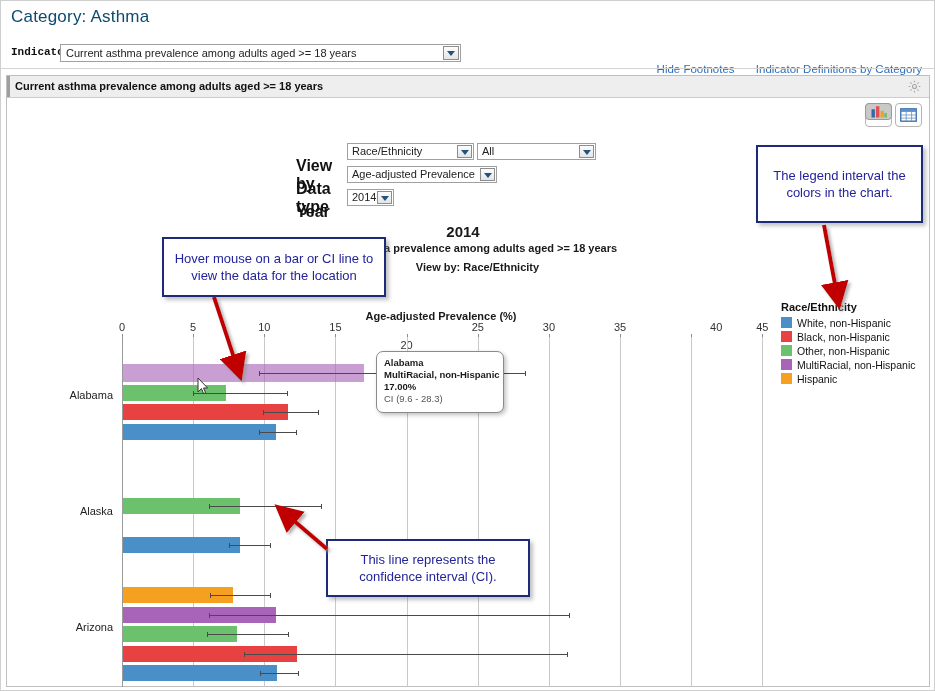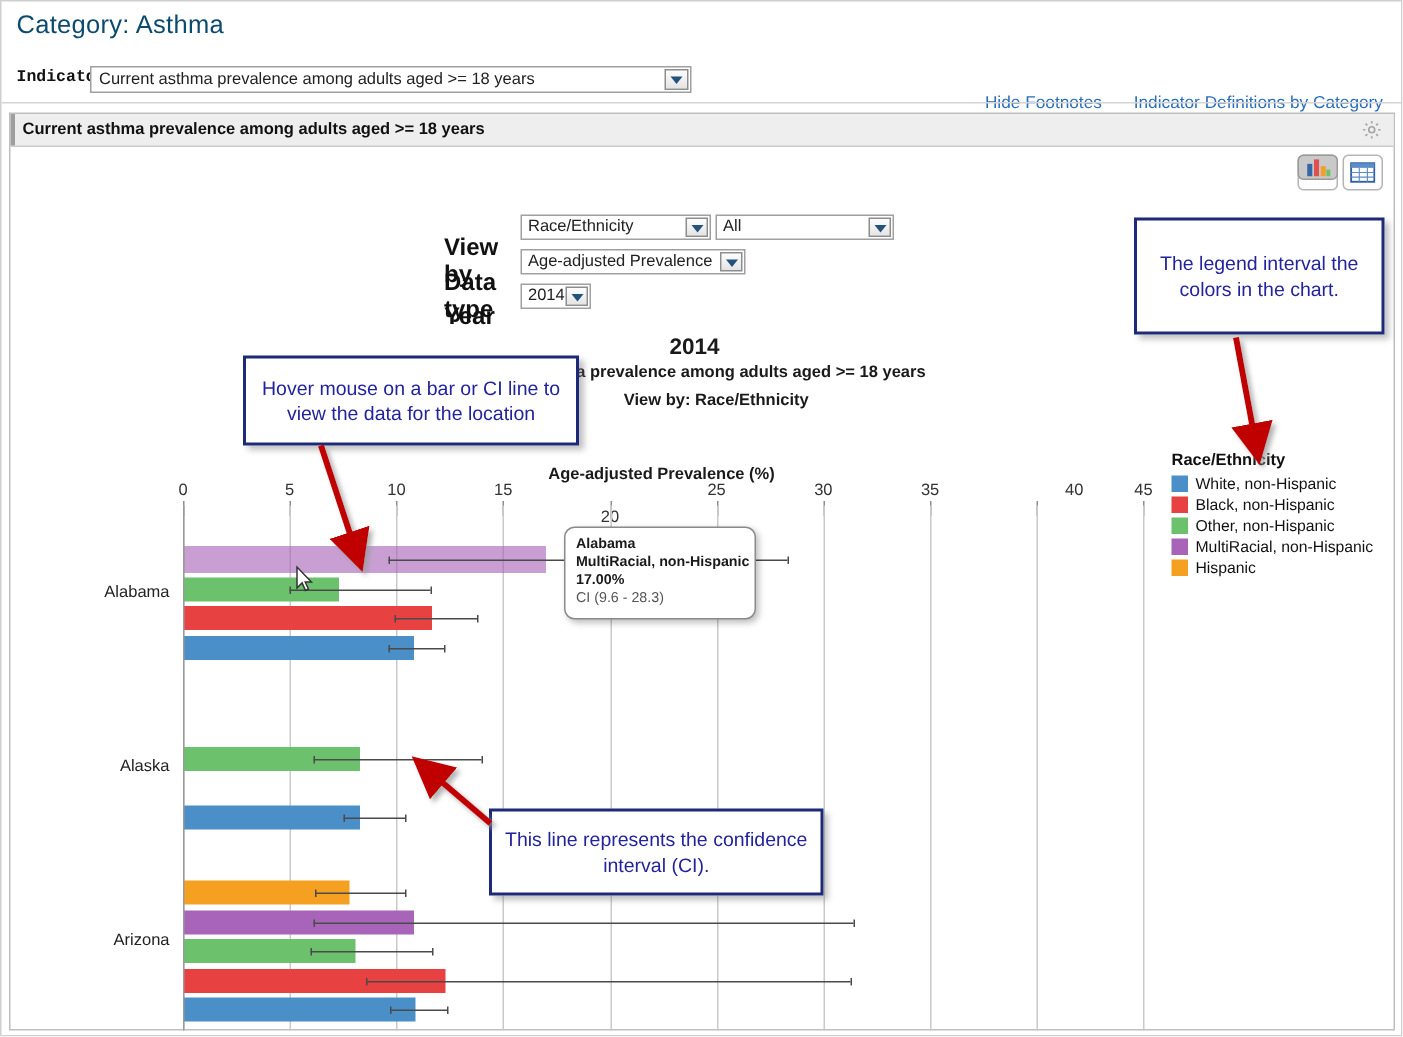--- a/index.html
+++ b/index.html
@@ -326,21 +326,21 @@
 
   <div class="cursor">
     <svg viewBox="0 0 12 18" width="12" height="18">
       <path d="M1 1 L1 15 L4.4 11.6 L6.6 16.6 L8.6 15.7 L6.5 11 L10.6 11 Z" fill="#ffffff" stroke="#333" stroke-width="1"></path>
     </svg>
   </div>
 
   <div class="callout" style="left:161px;top:236px;width:224px;height:60px;">
     <span>Hover mouse on a bar or CI line to view the data for the location</span>
   </div>
-  <div class="callout" style="left:325px;top:538px;width:223px;height:58px;">
+  <div class="callout" style="left:325px;top:538px;width:204px;height:58px;">
     <span>This line represents the confidence interval (CI).</span>
   </div>
   <div class="callout" style="left:755px;top:144px;width:167px;height:78px;">
     <span>The legend interval the colors in the chart.</span>
   </div>
 
   <svg style="position:absolute;left:0;top:0;width:935px;height:691px;pointer-events:none;">
     <defs>
       <marker id="ah" markerWidth="7" markerHeight="7" refX="3.2" refY="3.5" orient="auto">
         <path d="M0,0 L7,3.5 L0,7 z" fill="#c00000"></path>

